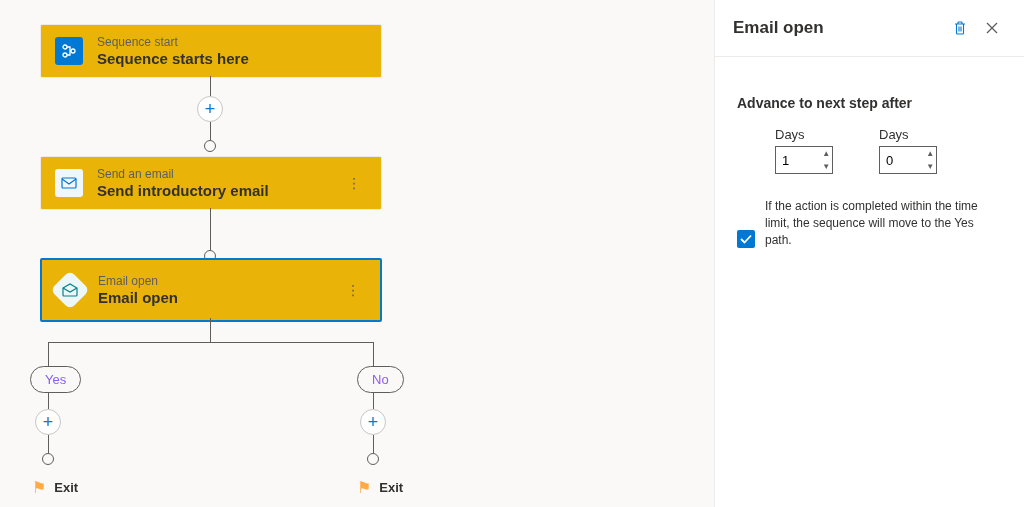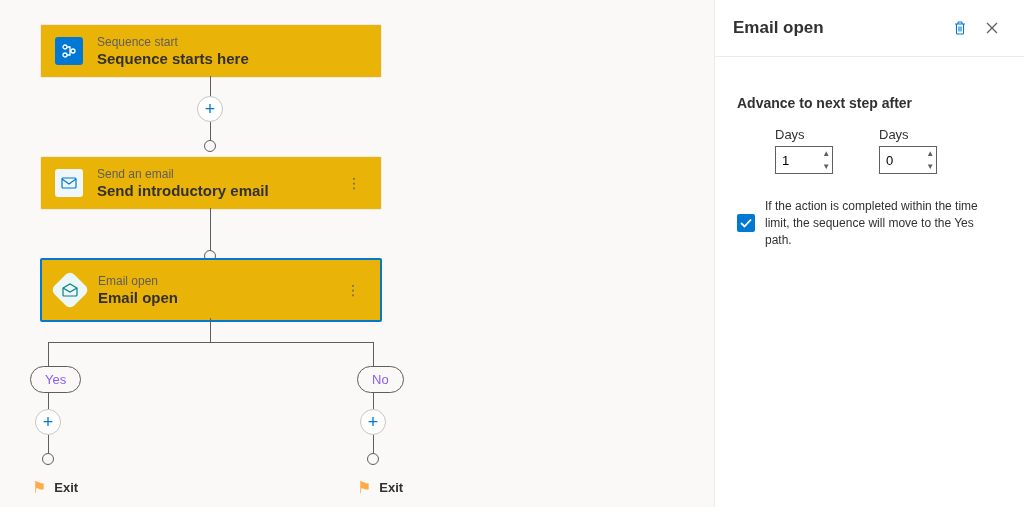--- a/index.html
+++ b/index.html
@@ -176,21 +176,21 @@
     .spin-btn {
       flex: 1;
       display: flex;
       align-items: center;
       justify-content: center;
       font-size: 8px;
       color: #605e5c;
       line-height: 1;
     }
 
-    .check-row { display: flex; gap: 10px; align-items: center; }
+    .check-row { display: flex; gap: 10px; align-items: flex-end; }
     .checkbox {
       width: 18px;
       height: 18px;
       background: #0078d4;
       border-radius: 2px;
       display: flex;
       align-items: center;
       justify-content: center;
       color: #fff;
       flex-shrink: 0;

